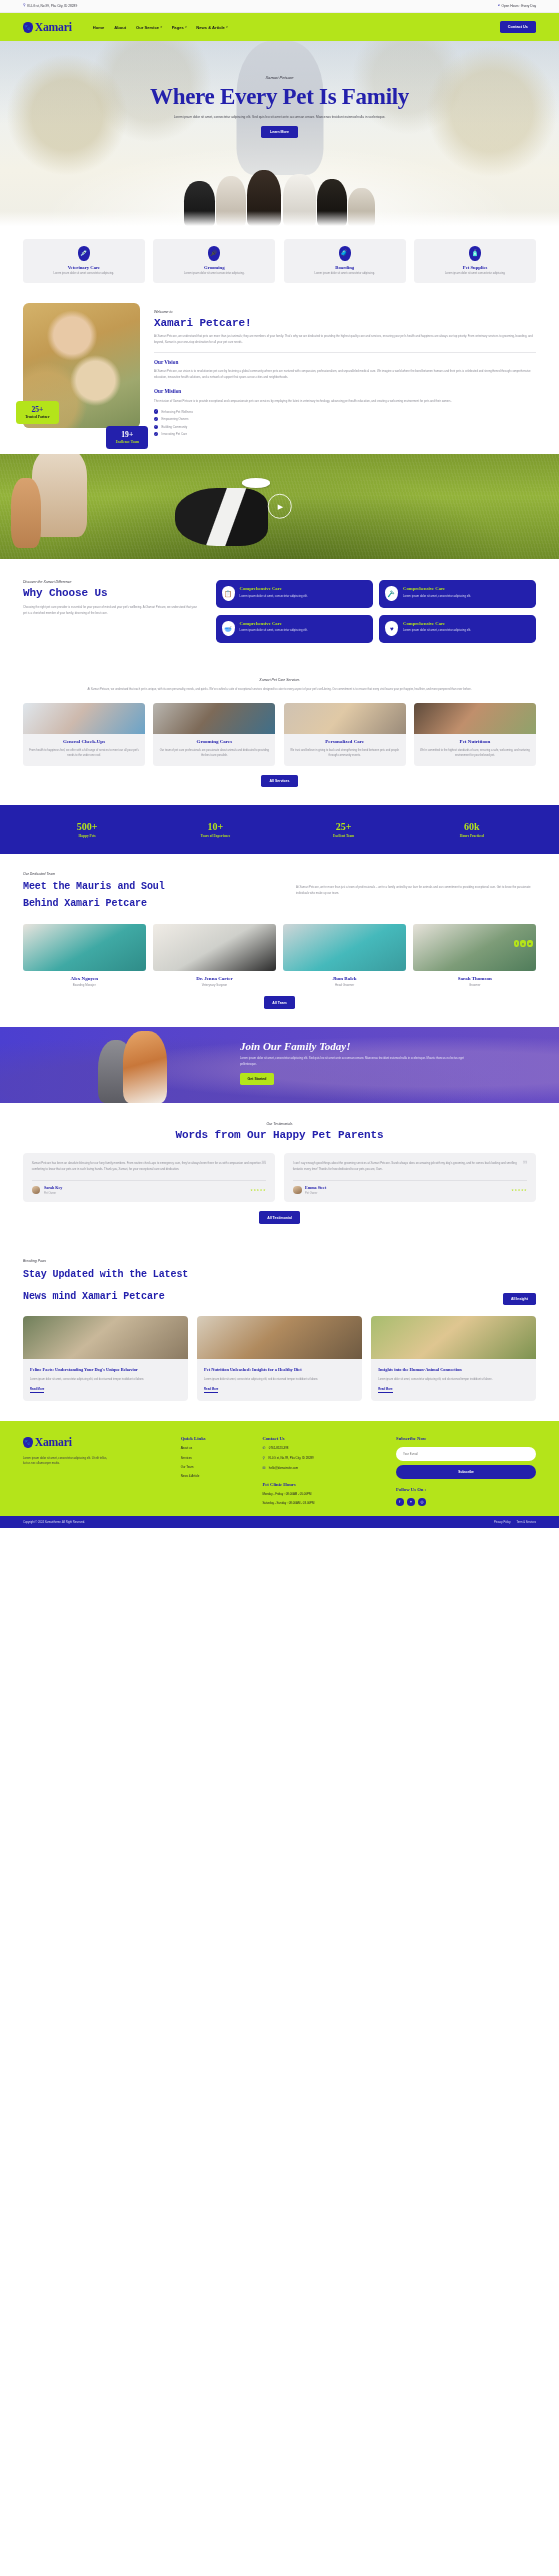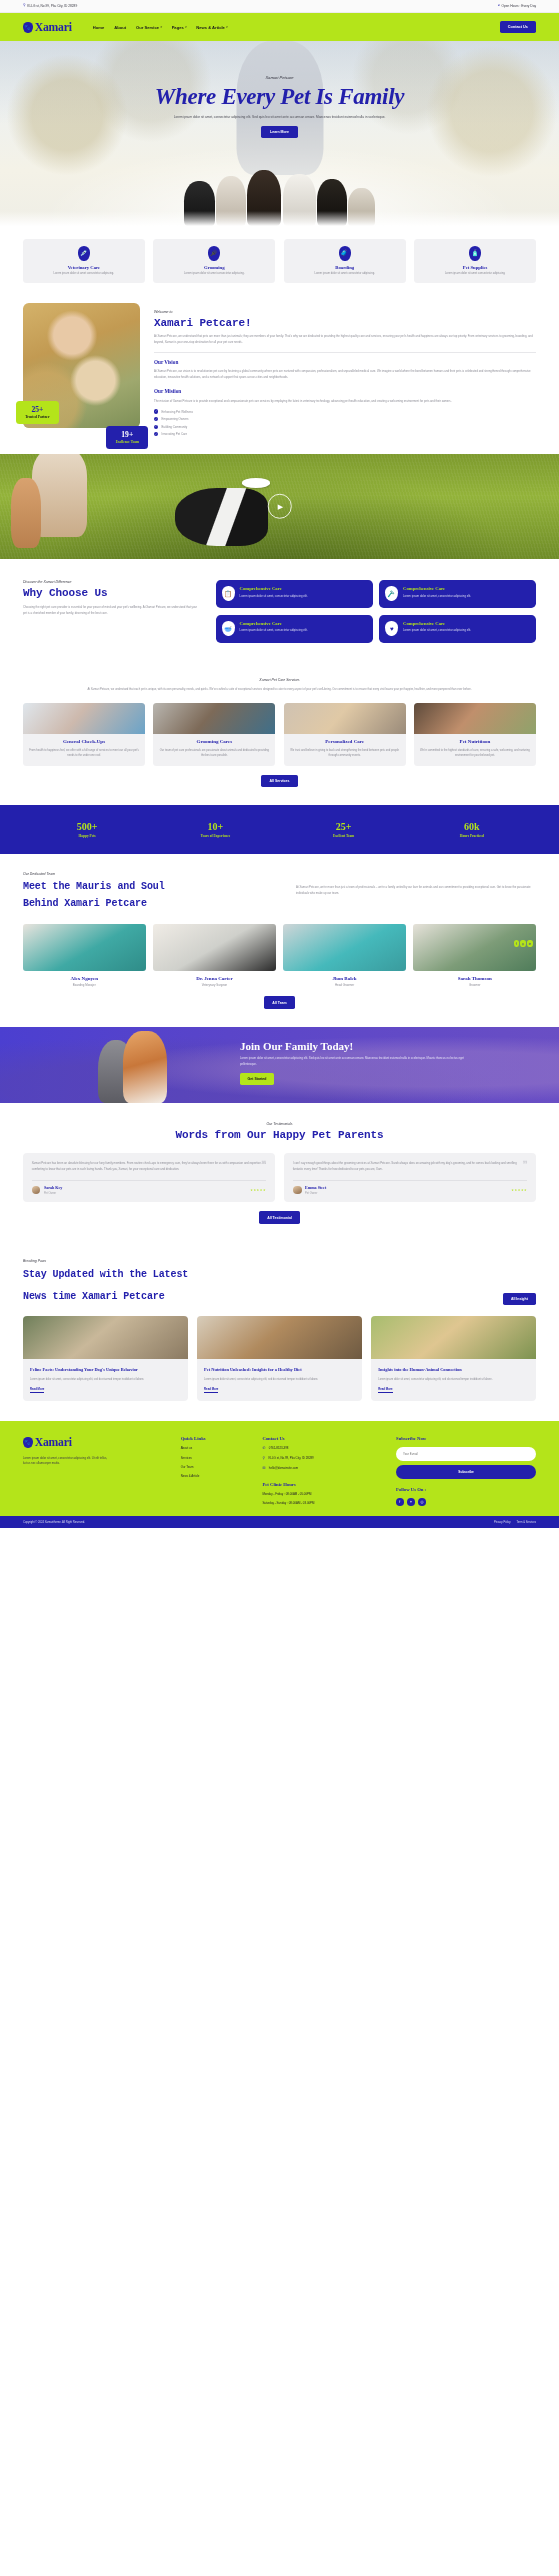--- a/index.html
+++ b/index.html
@@ -64,21 +64,21 @@
       linear-gradient(to bottom, rgba(175,186,196,.35), rgba(255,255,255,0) 45%);
   }
   .hero-person{
     position:absolute; left:50%; top:0; width:87px; height:134px; transform:translateX(-50%);
     background:linear-gradient(to bottom,#c9ccd3 0%, #aeb3c0 55%, #cfd3d9 100%);
     opacity:.55; filter:blur(0.6px); border-radius:40% 40% 20% 20%;
   }
   .hero-content{ position:relative; z-index:4; text-align:center; padding-top:34px;}
   .hero-eyebrow{ font-size:4.1px; font-style:italic; color:#2d2d38; }
   .hero-title{
-    font-family:"Liberation Serif", serif; font-style:italic; font-weight:700;
+    font-family:"Liberation Serif", serif; font-weight:700;
     font-size:23px; color:var(--blue); margin-top:4.1px; letter-spacing:-0.3px;
   }
   .hero-sub{ font-size:3.2px; color:#4b4b55; line-height:1.9; margin-top:3.5px; }
   .hero-btn{
     display:inline-block;margin-top:6.4px;background:var(--blue);color:#fff;
     font-size:3.5px;font-weight:700;padding:4.1px 8.7px;border-radius:1.7px;cursor:pointer;
   }
   .hero-pets{
     position:absolute;left:0;right:0;bottom:0;height:76px;z-index:3;
     display:flex;align-items:flex-end;justify-content:center;gap:1.2px;
@@ -229,21 +229,21 @@
   .join{ height:76px;position:relative;overflow:hidden;
     background:linear-gradient(100deg,#4b3fd0 0%, #5a45c9 40%, #6a4fc4 100%);}
   .join-photo{position:absolute;inset:0;background:
       radial-gradient(ellipse at 78% 55%, rgba(150,120,200,.55) 0 30%, transparent 55%),
       radial-gradient(ellipse at 30% 80%, rgba(90,70,170,.5) 0 30%, transparent 60%);}
   .join-cat{position:absolute;left:98px;bottom:0;width:36px;height:63px;
     background:linear-gradient(#8e8e94,#5c5c63);border-radius:45% 45% 18% 18%;}
   .join-dog{position:absolute;left:123px;bottom:0;width:44px;height:72px;
     background:linear-gradient(165deg,#e7a76a 0%,#c8773a 45%,#f4f0ea 100%);border-radius:42% 42% 16% 16%;}
   .join-body{ position:relative;z-index:3;padding:13px 0 0 240px;}
-  .join-t{ font-family:"Liberation Serif",serif;font-weight:700;font-size:11px;color:#fff;}
+  .join-t{ font-family:"Liberation Serif",serif;font-weight:700;font-size:11px;color:#fff;font-style:italic;}
   .join-p{ font-size:2.8px;color:#e5e1f6;line-height:2;margin-top:4.1px;width:233px;}
   .join-btn{ display:inline-block;margin-top:5.2px;background:var(--green);color:#16161d;
     font-size:3.5px;font-weight:700;padding:4.1px 7.6px;border-radius:1.7px;cursor:pointer;}
 
   
   .testi{ padding:18.6px 0 18.6px; text-align:center;}
   .testi-grid{ display:flex;gap:9.3px;margin-top:11.7px;text-align:left;}
   .tcard2{ flex:1;background:var(--light);border-radius:4.1px;padding:8.2px 8.7px 7.6px;position:relative;}
   .quote{ position:absolute;right:8.2px;top:7px;font-family:"Liberation Serif",serif;font-size:10px;color:#d3d3d8;line-height:1;}
   .tq{ font-size:2.8px;color:#8d8d96;line-height:2.05;}
@@ -623,21 +623,21 @@
     <div class="btn-blue">All Testimonial</div>
   </div>
 </div>
 
 <div class="wrap">
   <div class="blog">
     <div class="blog-head">
       <div style="flex:1;">
         <div class="eyebrow">Breaking Paws</div>
         <div class="h2">Stay Updated with the Latest</div>
-        <div class="h2" style="margin-top:4.7px;">News time Xamari Petcare</div>
+        <div class="h2" style="margin-top:4.7px;">News mind Xamari Petcare</div>
       </div>
       <div class="btn-blue" style="margin-top:0;">All Insight</div>
     </div>
     <div class="blog-grid">
       <div class="bcard">
         <div class="ph bp1"></div>
         <div class="bcard-b">
           <div class="bcard-t">Feline Facts: Understanding Your Dog's Unique Behavior</div>
           <div class="bcard-d">Lorem ipsum dolor sit amet, consectetur adipiscing elit, sed do eiusmod tempor incididunt ut labore.</div>
           <div class="bcard-a">Read More</div>

